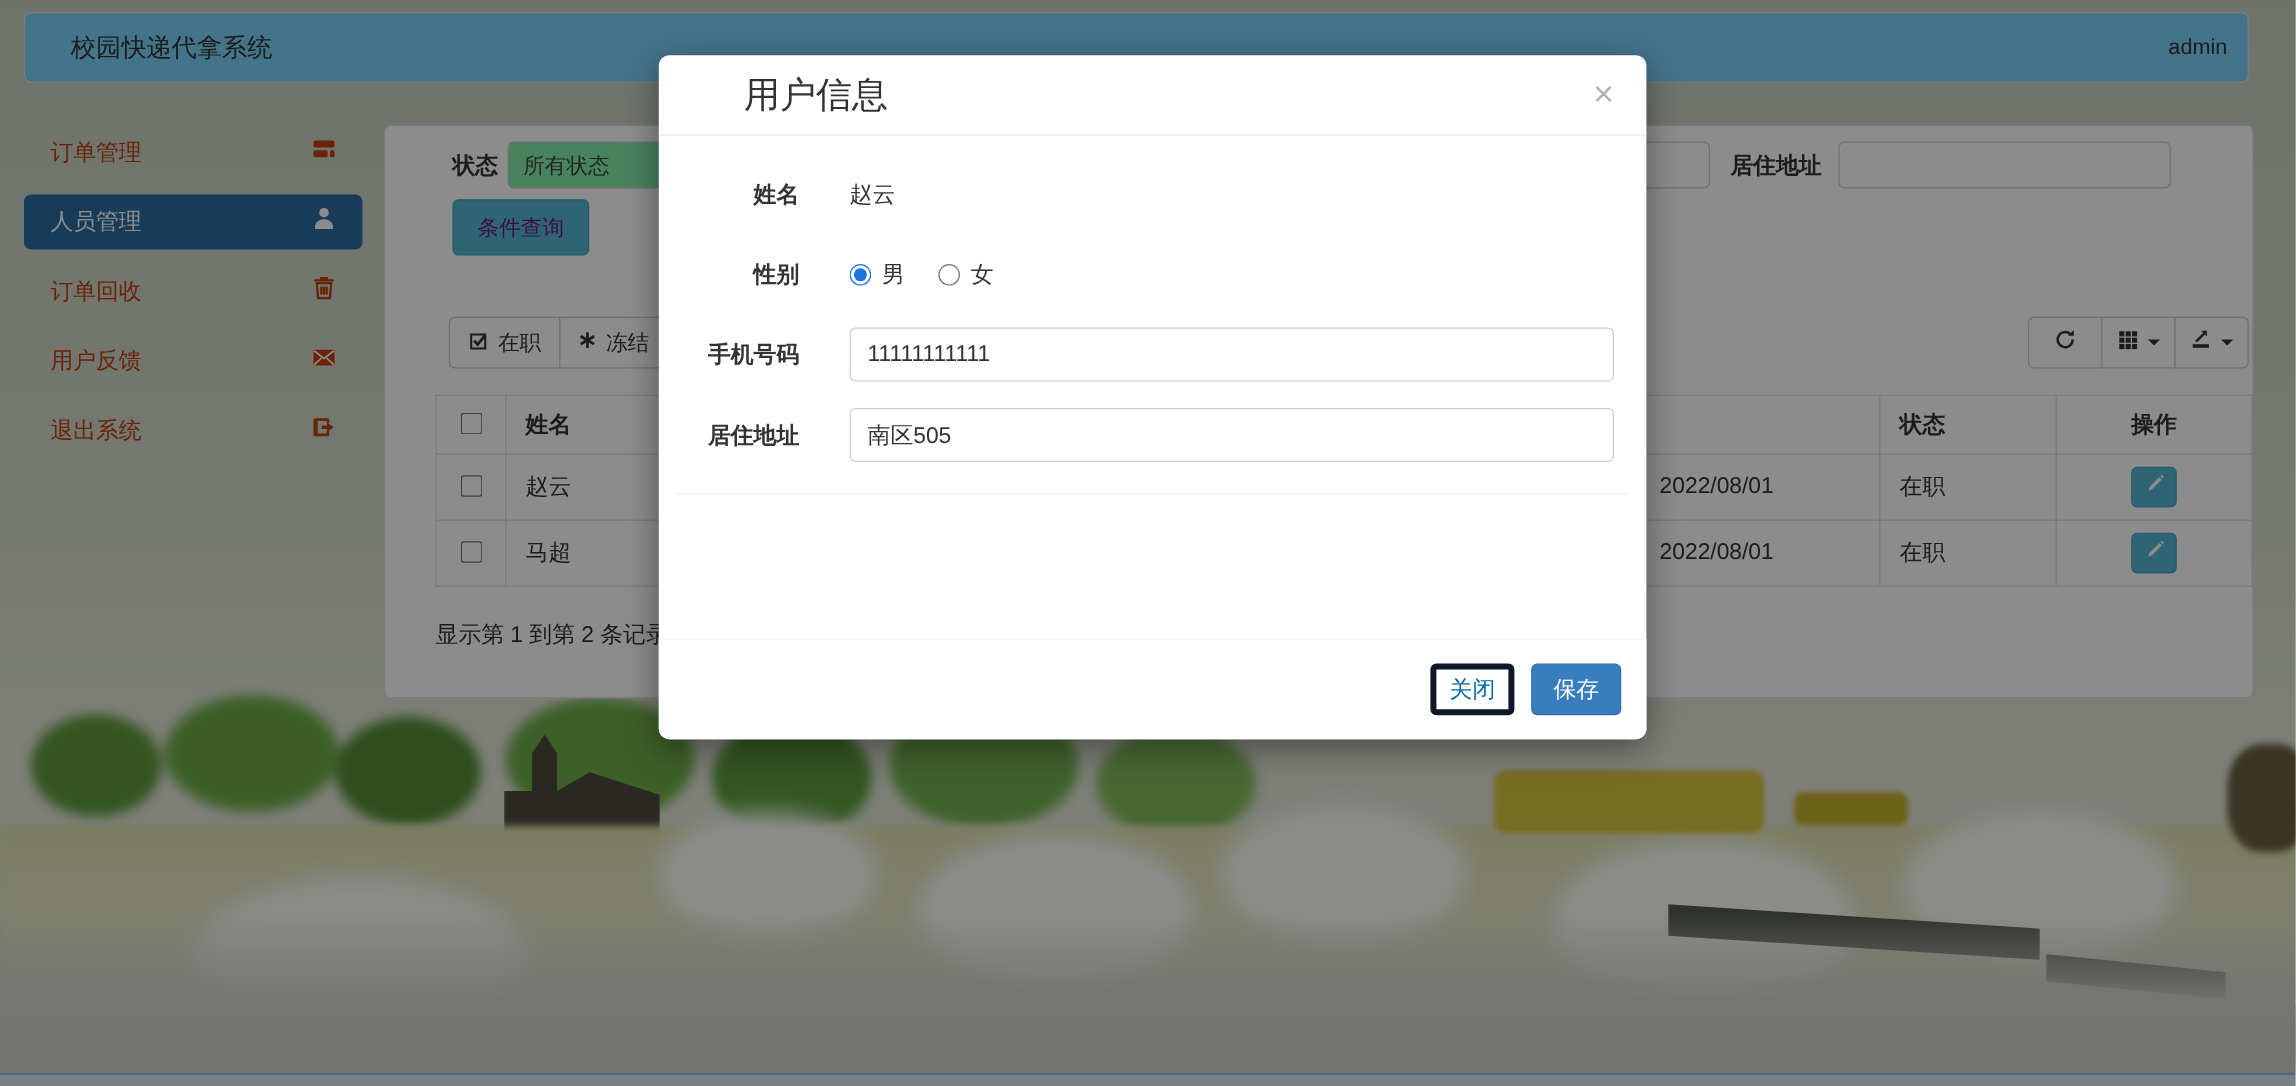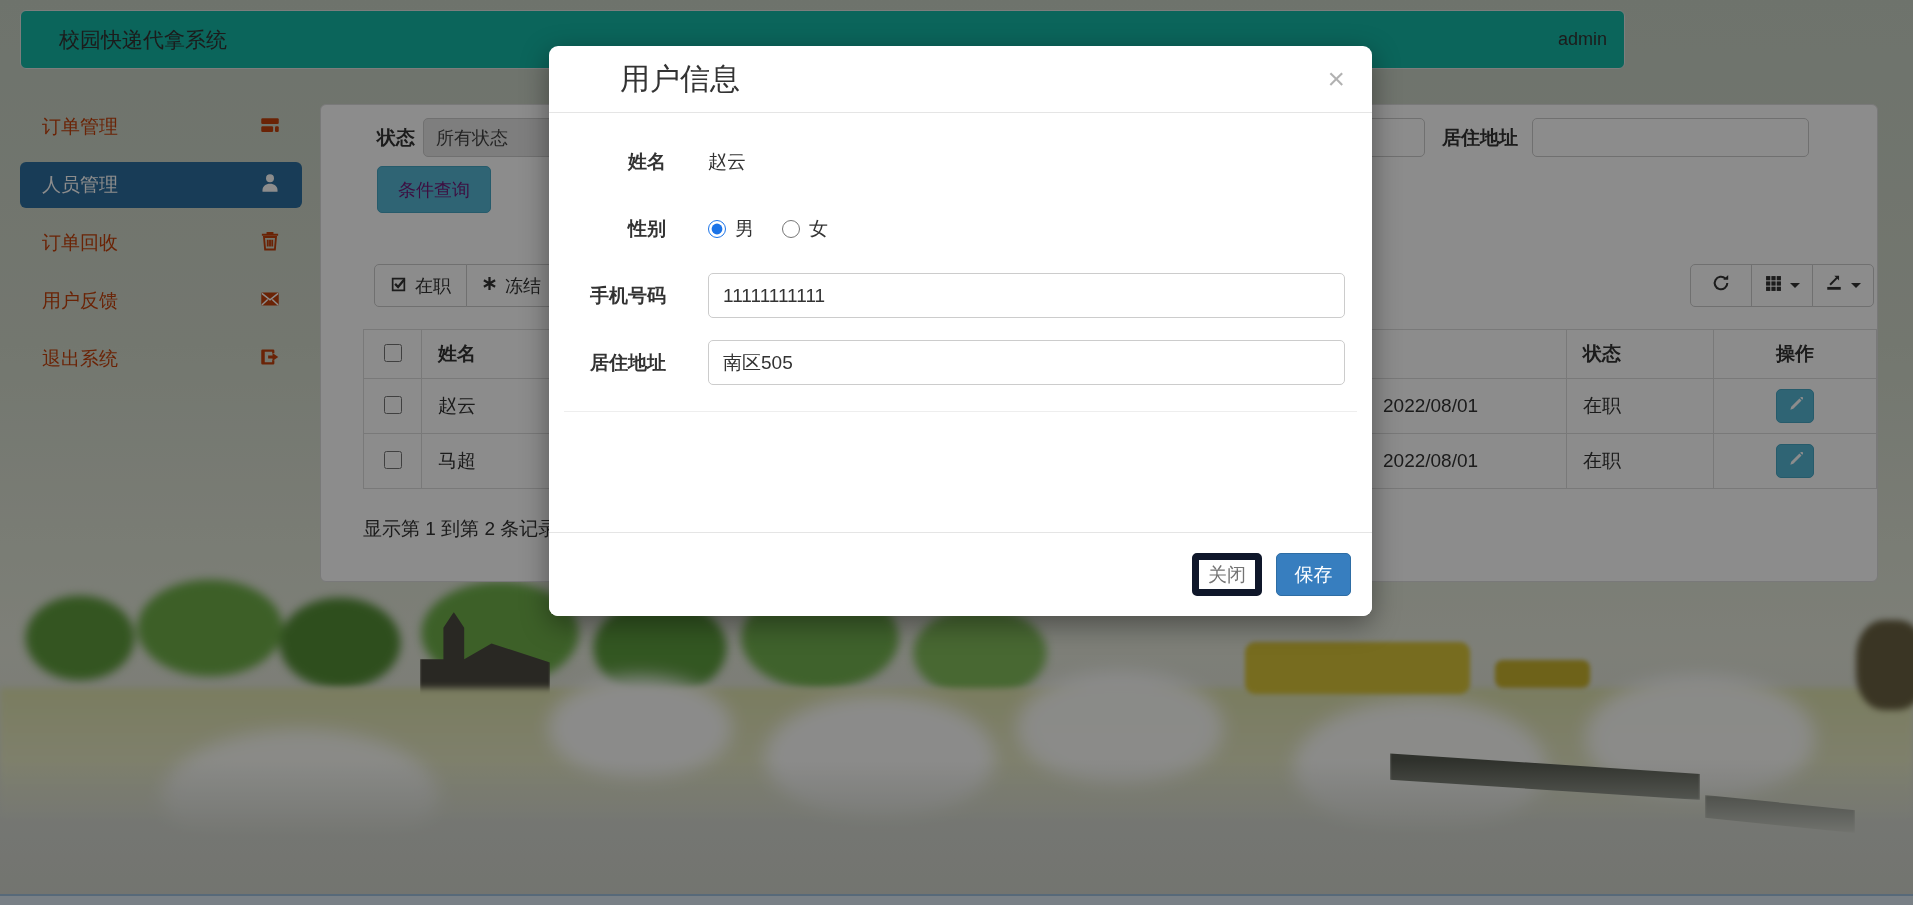--- a/index.html
+++ b/index.html
@@ -38,38 +38,38 @@
   .bg-pier{position:absolute;left:1390px;top:742px;width:310px;height:58px;background:#565a50;filter:blur(1px);
     clip-path:polygon(0 20%,100% 55%,100% 100%,0 65%);}
   .bg-pier2{position:absolute;left:1705px;top:795px;width:150px;height:38px;background:#585c52;filter:blur(1px);
     clip-path:polygon(0 0,100% 40%,100% 100%,0 60%);}
   .bg-pier3{position:absolute;left:1845px;top:838px;width:68px;height:48px;background:#50544a;filter:blur(1px);}
   .bg-mist{position:absolute;left:0;top:760px;width:100%;height:140px;
     background:linear-gradient(180deg,rgba(214,218,210,0) 0%,#d4d7cf 55%,#d1d4cc 100%);}
   .bg-bottom-strip{position:absolute;left:0;bottom:0;width:100%;height:9px;background:#dcE9f5;border-top:2px solid #9fc0dc;}
 
   
-  .topbar{position:absolute;left:20px;top:10px;width:1605px;height:59px;box-sizing:border-box;
-    background:#14b8a6;border:1px solid #e4e4e4;border-radius:6px;display:flex;align-items:center;
+  .topbar{position:absolute;left:20px;top:10px;width:1854px;height:59px;box-sizing:border-box;
+    background:#7dd3fc;border:1px solid #e4e4e4;border-radius:6px;display:flex;align-items:center;
     padding:0 17px 0 38px;z-index:5;}
   .topbar-title{font-size:21px;color:#333;}
   .topbar-user{margin-left:auto;font-size:18px;color:#333;cursor:pointer;}
 
   .sidebar{position:absolute;left:20px;top:104px;width:282px;z-index:5;}
   .nav-item{height:46px;margin-bottom:12px;display:flex;align-items:center;justify-content:space-between;
     padding:0 22px;border-radius:6px;color:#c2410c;font-size:19px;cursor:pointer;}
   .nav-item.active{background:#2d6d9e;color:#fff;}
   .nav-item svg{flex:0 0 auto;}
 
   .main-panel{position:absolute;left:320px;top:104px;width:1558px;height:478px;box-sizing:border-box;
     background:#fff;border:1px solid #ddd;border-radius:6px;z-index:5;padding-top:13px;}
   .filter-row{display:flex;align-items:center;height:39px;margin:0 68px 0 56px;}
   .filter-label{font-size:19px;font-weight:bold;color:#333;margin-right:8px;white-space:nowrap;}
   .select-box{width:150px;height:39px;box-sizing:border-box;border:1px solid #ccc;border-radius:5px;
-    display:flex;align-items:center;padding:0 10px 0 12px;font-size:18px;color:#444;cursor:pointer;background:#e5e5e5;}
+    display:flex;align-items:center;padding:0 10px 0 12px;font-size:18px;color:#444;cursor:pointer;background:#86efac;}
   .select-box .sel-text{flex:1;}
   .filter-right{margin-left:auto;display:flex;align-items:center;}
   .text-input{height:39px;box-sizing:border-box;border:1px solid #ccc;border-radius:5px;background:#fff;
     font-size:18px;color:#333;padding:0 12px;font-family:inherit;}
   .input-fragment{width:280px;margin-right:17px;}
   .addr-input{width:277px;margin-left:6px;}
   .query-btn{margin:9px 0 0 56px;width:114px;height:47px;background:#56b6d4;border:1px solid #46a6c4;
     border-radius:5px;color:#701a75;font-size:18px;cursor:pointer;font-family:inherit;}
   .toolbar-row{display:flex;align-items:flex-end;margin:51px 3px 0 53px;}
   .btn{height:43px;box-sizing:border-box;background:#fff;border:1px solid #ccc;color:#333;
@@ -121,22 +121,22 @@
   .radio-group{display:flex;align-items:center;gap:28px;font-size:19px;color:#333;}
   .radio-opt{display:flex;align-items:center;gap:9px;cursor:pointer;}
   .radio-opt input{width:18px;height:18px;accent-color:#1a73e8;margin:0;cursor:pointer;}
   .form-hr{border:0;border-top:1px solid #eee;margin:26px -12px 27px;}
   .date-input{width:100%;height:45px;box-sizing:border-box;border:1px solid #ccc;border-radius:5px;
     padding:0 14px;font-size:19px;color:#333;display:flex;align-items:center;cursor:text;}
   .date-input .date-text{flex:1;}
   .modal-footer{position:absolute;left:0;right:0;bottom:0;height:83px;border-top:1px solid #e5e5e5;
     display:flex;align-items:center;justify-content:flex-end;gap:14px;padding:0 21px;
     border-radius:0 0 9px 9px;background:#fff;}
-  .btn-modal-close{width:70px;height:43px;background:#fff;border:7px solid #0f172a;border-radius:5px;
-    font-size:19px;color:#737373;cursor:pointer;font-family:inherit;}
+  .btn-modal-close{width:70px;height:43px;background:#fff;border:5px solid #0f172a;border-radius:5px;
+    font-size:19px;color:#0369a1;cursor:pointer;font-family:inherit;}
   .btn-save{width:75px;height:43px;background:#377ebf;border:1px solid #2e6da4;border-radius:5px;
     font-size:19px;color:#fff;cursor:pointer;font-family:inherit;}
 </style>
 </head>
 <body>
 
 <div class="bg-photo">
   <div class="bg-treeline"></div>
   <div class="bg-house"></div>
   <div class="bg-field"></div>

